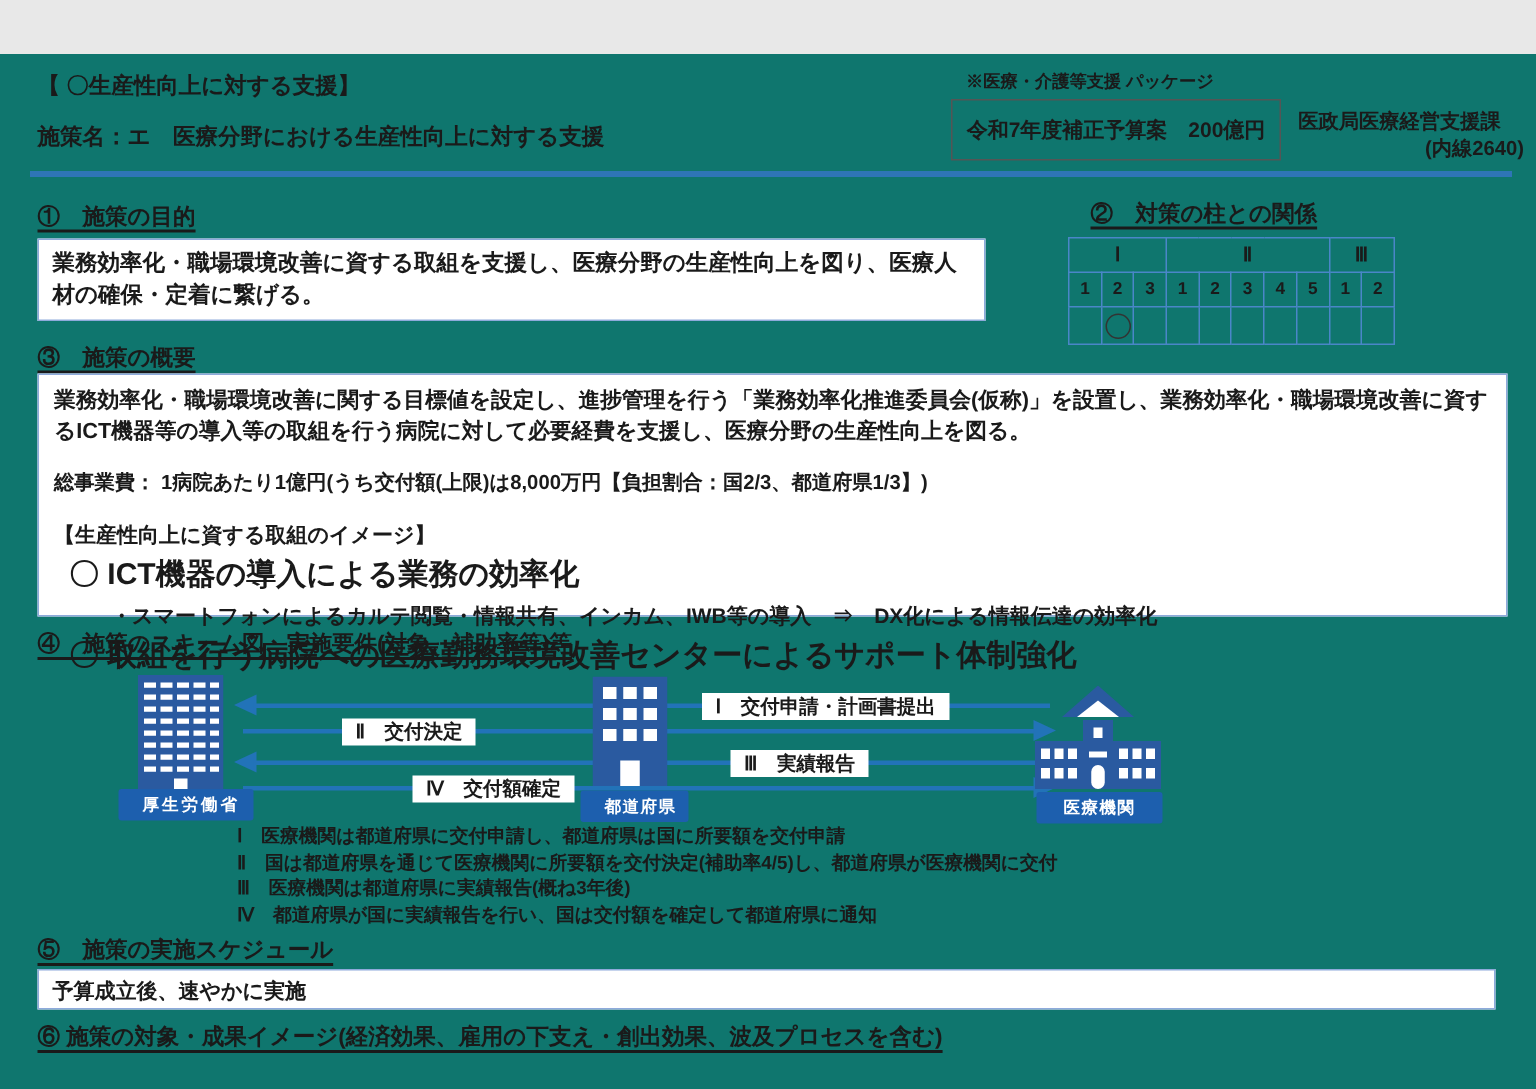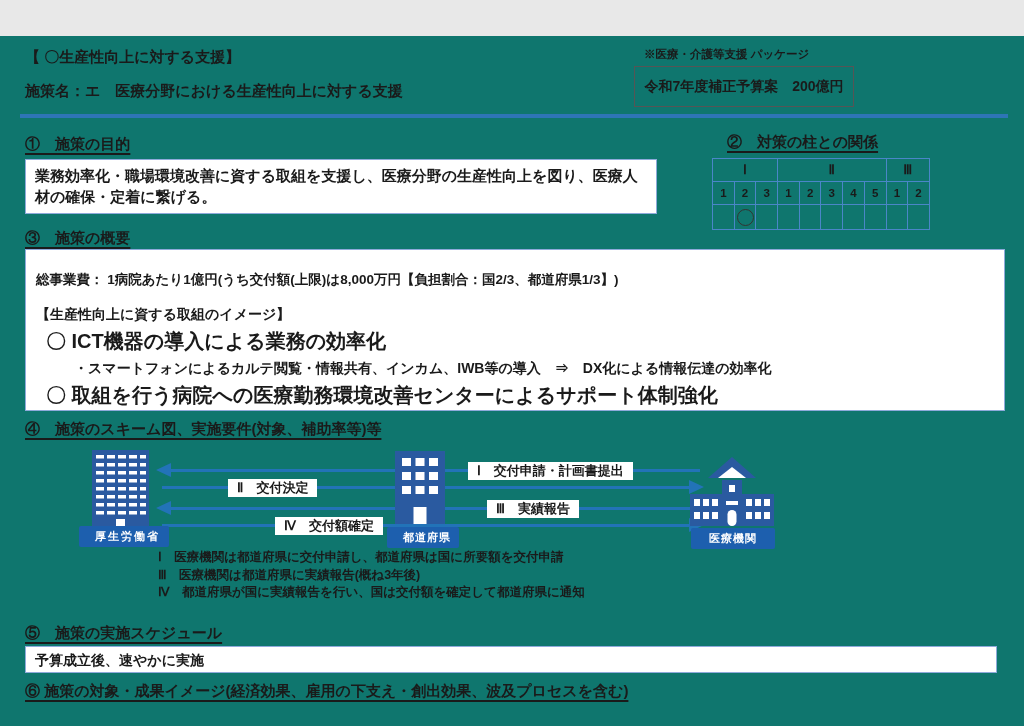--- a/index.html
+++ b/index.html
@@ -81,20 +81,22 @@
 
 <div class="page">
 
   <div class="abs hdr-category">【 〇生産性向上に対する支援】</div>
   <div class="abs hdr-policy">施策名：エ　医療分野における生産性向上に対する支援</div>
   <div class="abs pkg-note">※医療・介護等支援 パッケージ</div>
   <div class="abs budget-box">
     <span>令和7年度補正予算案　200億円</span>
   </div>
   <div class="abs dept">
+    <div>医政局医療経営支援課</div>
+    <div class="ext">(内線2640)</div>
   </div>
   <div class="abs divider"></div>
 
   <div class="sec-h" style="left:25px;top:99px;">①　施策の目的</div>
   <div class="txt-box" style="left:25px;top:123px;width:632px;height:55px;font-size:15px;line-height:1.4;">
     <span>業務効率化・職場環境改善に資する取組を支援し、医療分野の生産性向上を図り、医療人材の確保・定着に繋げる。</span>
   </div>
 
   <div class="sec-h" style="left:727px;top:97px;">②　対策の柱との関係</div>
   <table class="pillar-table">
@@ -126,20 +128,21 @@
       <td></td>
       <td></td>
       <td></td>
       <td></td>
     </tr>
   </tbody>
     </table>
 
   <div class="sec-h" style="left:25px;top:193px;text-align:right;">③　施策の概要</div>
   <div class="txt-box s3-inner" style="left:25px;top:213px;width:980px;height:162px;padding:7px 10px;">
+    <div>業務効率化・職場環境改善に関する目標値を設定し、進捗管理を行う「業務効率化推進委員会(仮称)」を設置し、業務効率化・職場環境改善に資するICT機器等の導入等の取組を行う病院に対して必要経費を支援し、医療分野の生産性向上を図る。</div>
     <div class="s3-cost">総事業費： 1病院あたり1億円(うち交付額(上限)は8,000万円【負担割合：国2/3、都道府県1/3】)</div>
     <div class="s3-imghead">【生産性向上に資する取組のイメージ】</div>
     <div class="s3-item0">〇 ICT機器の導入による業務の効率化</div>
     <div class="s3-item1">・スマートフォンによるカルテ閲覧・情報共有、インカム、IWB等の導入　⇒　DX化による情報伝達の効率化</div>
     <div class="s3-item2">〇 取組を行う病院への医療勤務環境改善センターによるサポート体制強化</div>
   </div>
 
   <div class="sec-h" style="left:25px;top:384px;">④　施策のスキーム図、実施要件(対象、補助率等)等</div>
 
   <div class="abs diagram">
@@ -253,20 +256,21 @@
             <rect x="74" y="55" width="6" height="7"></rect>
           <rect x="37.5" y="53" width="9" height="16" rx="4.5"></rect>
         </g>
       </svg>
     </div>
     <div class="bldg-label" style="left:691px;top:84px;width:84px;letter-spacing:1px;">医療機関</div>
   </div>
 
   <div class="abs scheme-notes">
     <div>Ⅰ　医療機関は都道府県に交付申請し、都道府県は国に所要額を交付申請</div>
+    <div>Ⅱ　国は都道府県を通じて医療機関に所要額を交付決定(補助率4/5)し、都道府県が医療機関に交付</div>
     <div>Ⅲ　医療機関は都道府県に実績報告(概ね3年後)</div>
     <div>Ⅳ　都道府県が国に実績報告を行い、国は交付額を確定して都道府県に通知</div>
   </div>
 
   <div class="sec-h" style="left:25px;top:588px;">⑤　施策の実施スケジュール</div>
   <div class="txt-box" style="left:25px;top:610px;width:972px;height:27px;padding:3px 9px;font-size:14px;">
     <span>予算成立後、速やかに実施</span>
   </div>
 
   <div class="sec-h" style="left:25px;top:646px;">⑥ 施策の対象・成果イメージ(経済効果、雇用の下支え・創出効果、波及プロセスを含む)</div>

